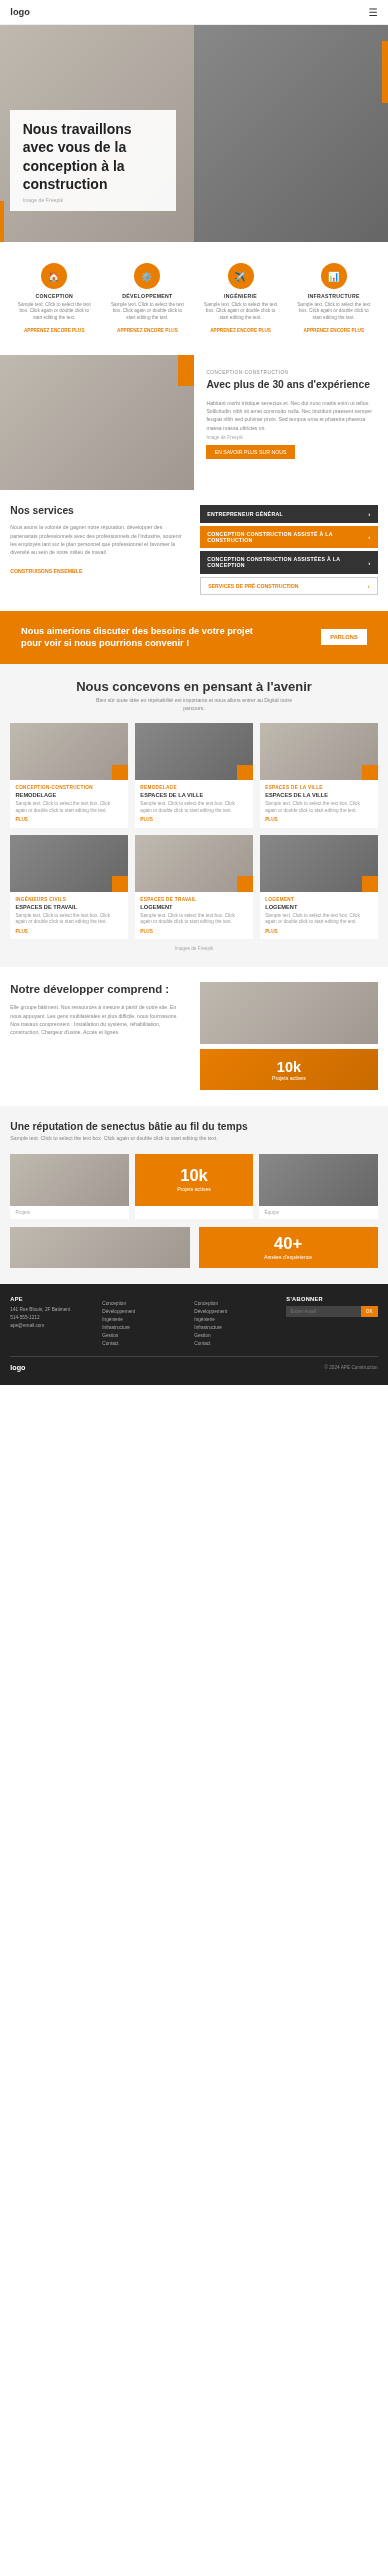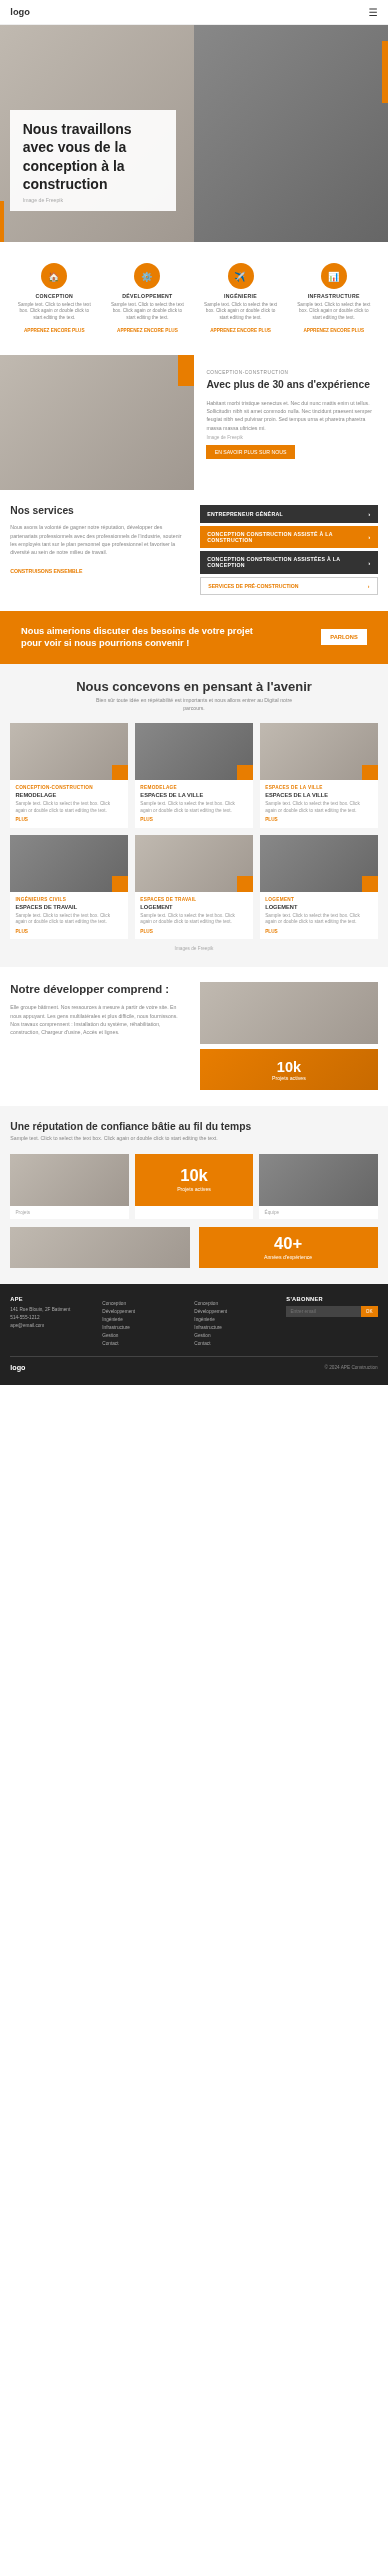--- a/index.html
+++ b/index.html
@@ -369,21 +369,21 @@
     <div class="exp-comprend-img2">
       <div class="stat">
         <div class="stat-num">10k</div>
         <div class="stat-label">Projets actives</div>
       </div>
     </div>
   </div>
 </section>
 
 <section class="reputation">
-  <h2>Une réputation de confiance bâtie au fil du temps</h2>
+  <h2>Une réputation de senectus bâtie au fil du temps</h2>
   <p>Sample text. Click to select the text box. Click again or double click to start editing the text.</p>
   <div class="rep-grid">
     <div class="rep-card">
       <div class="rep-card-img img-placeholder"></div>
       <div class="rep-card-body">
         <div class="rep-card-label">Projets</div>
       </div>
     </div>
     <div class="rep-card">
       <div class="rep-card-img orange-bg">

